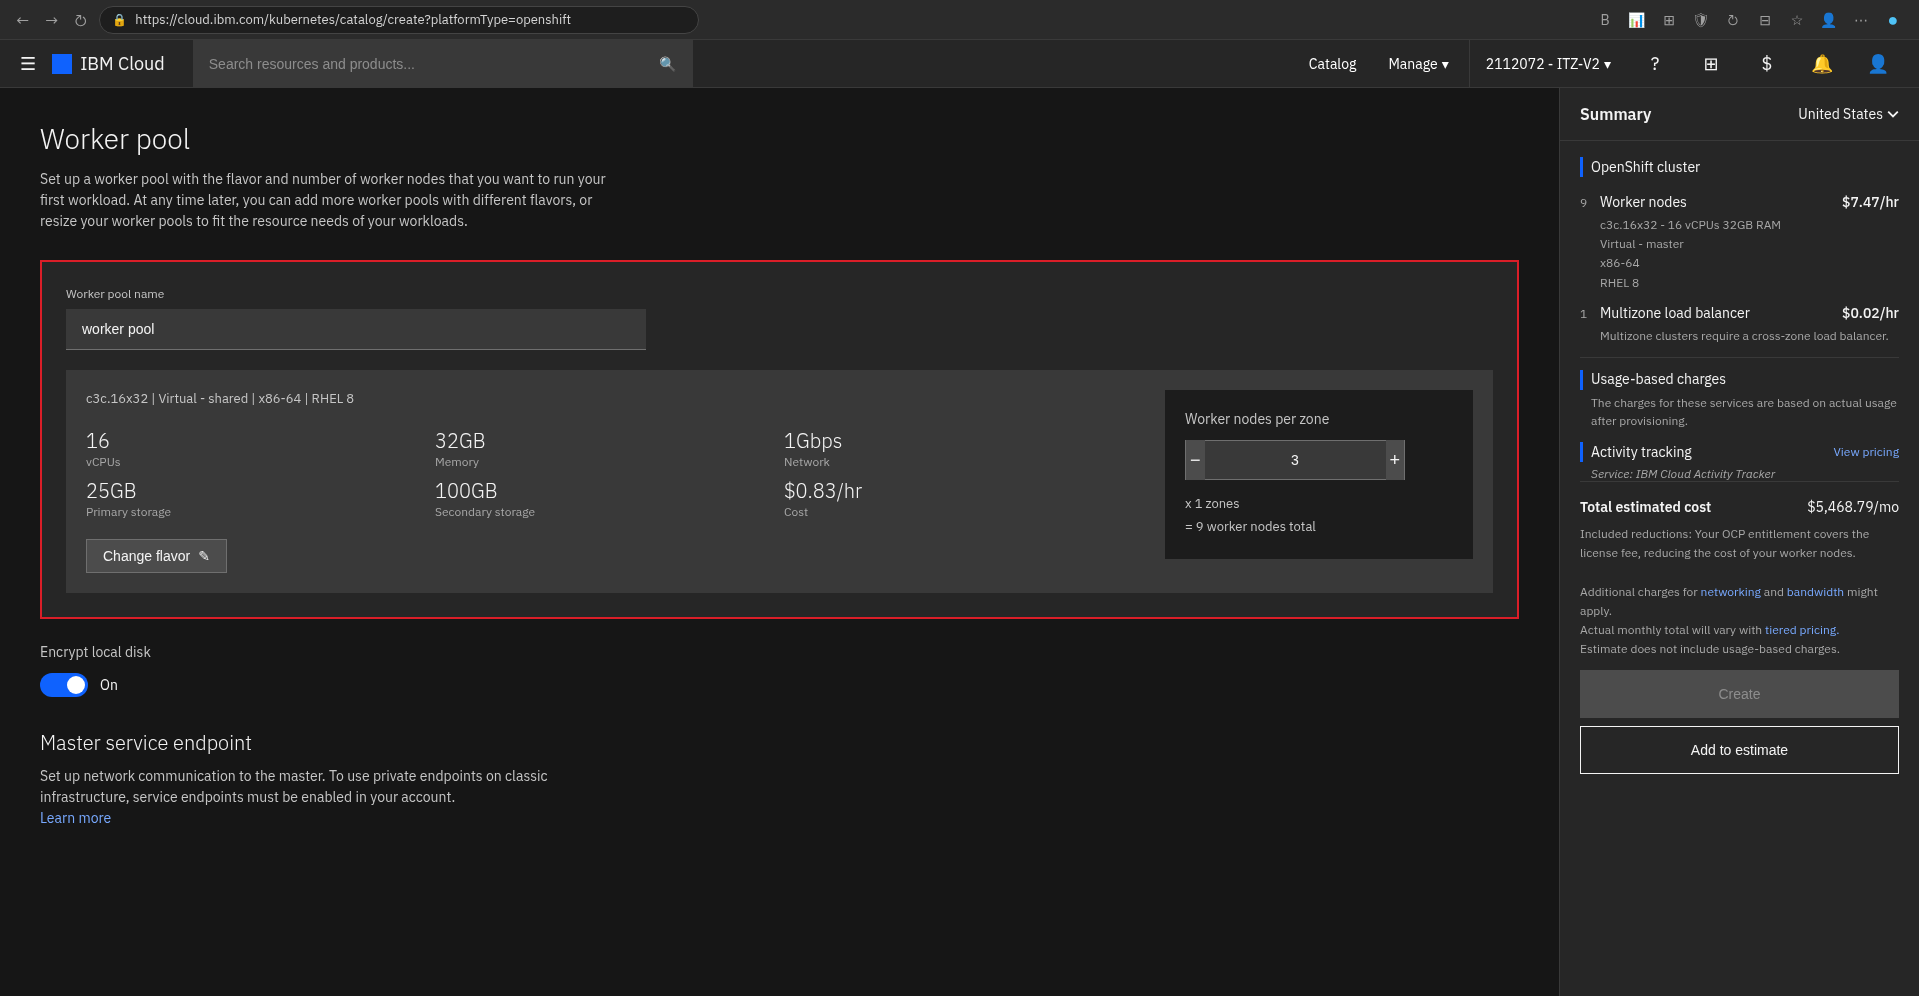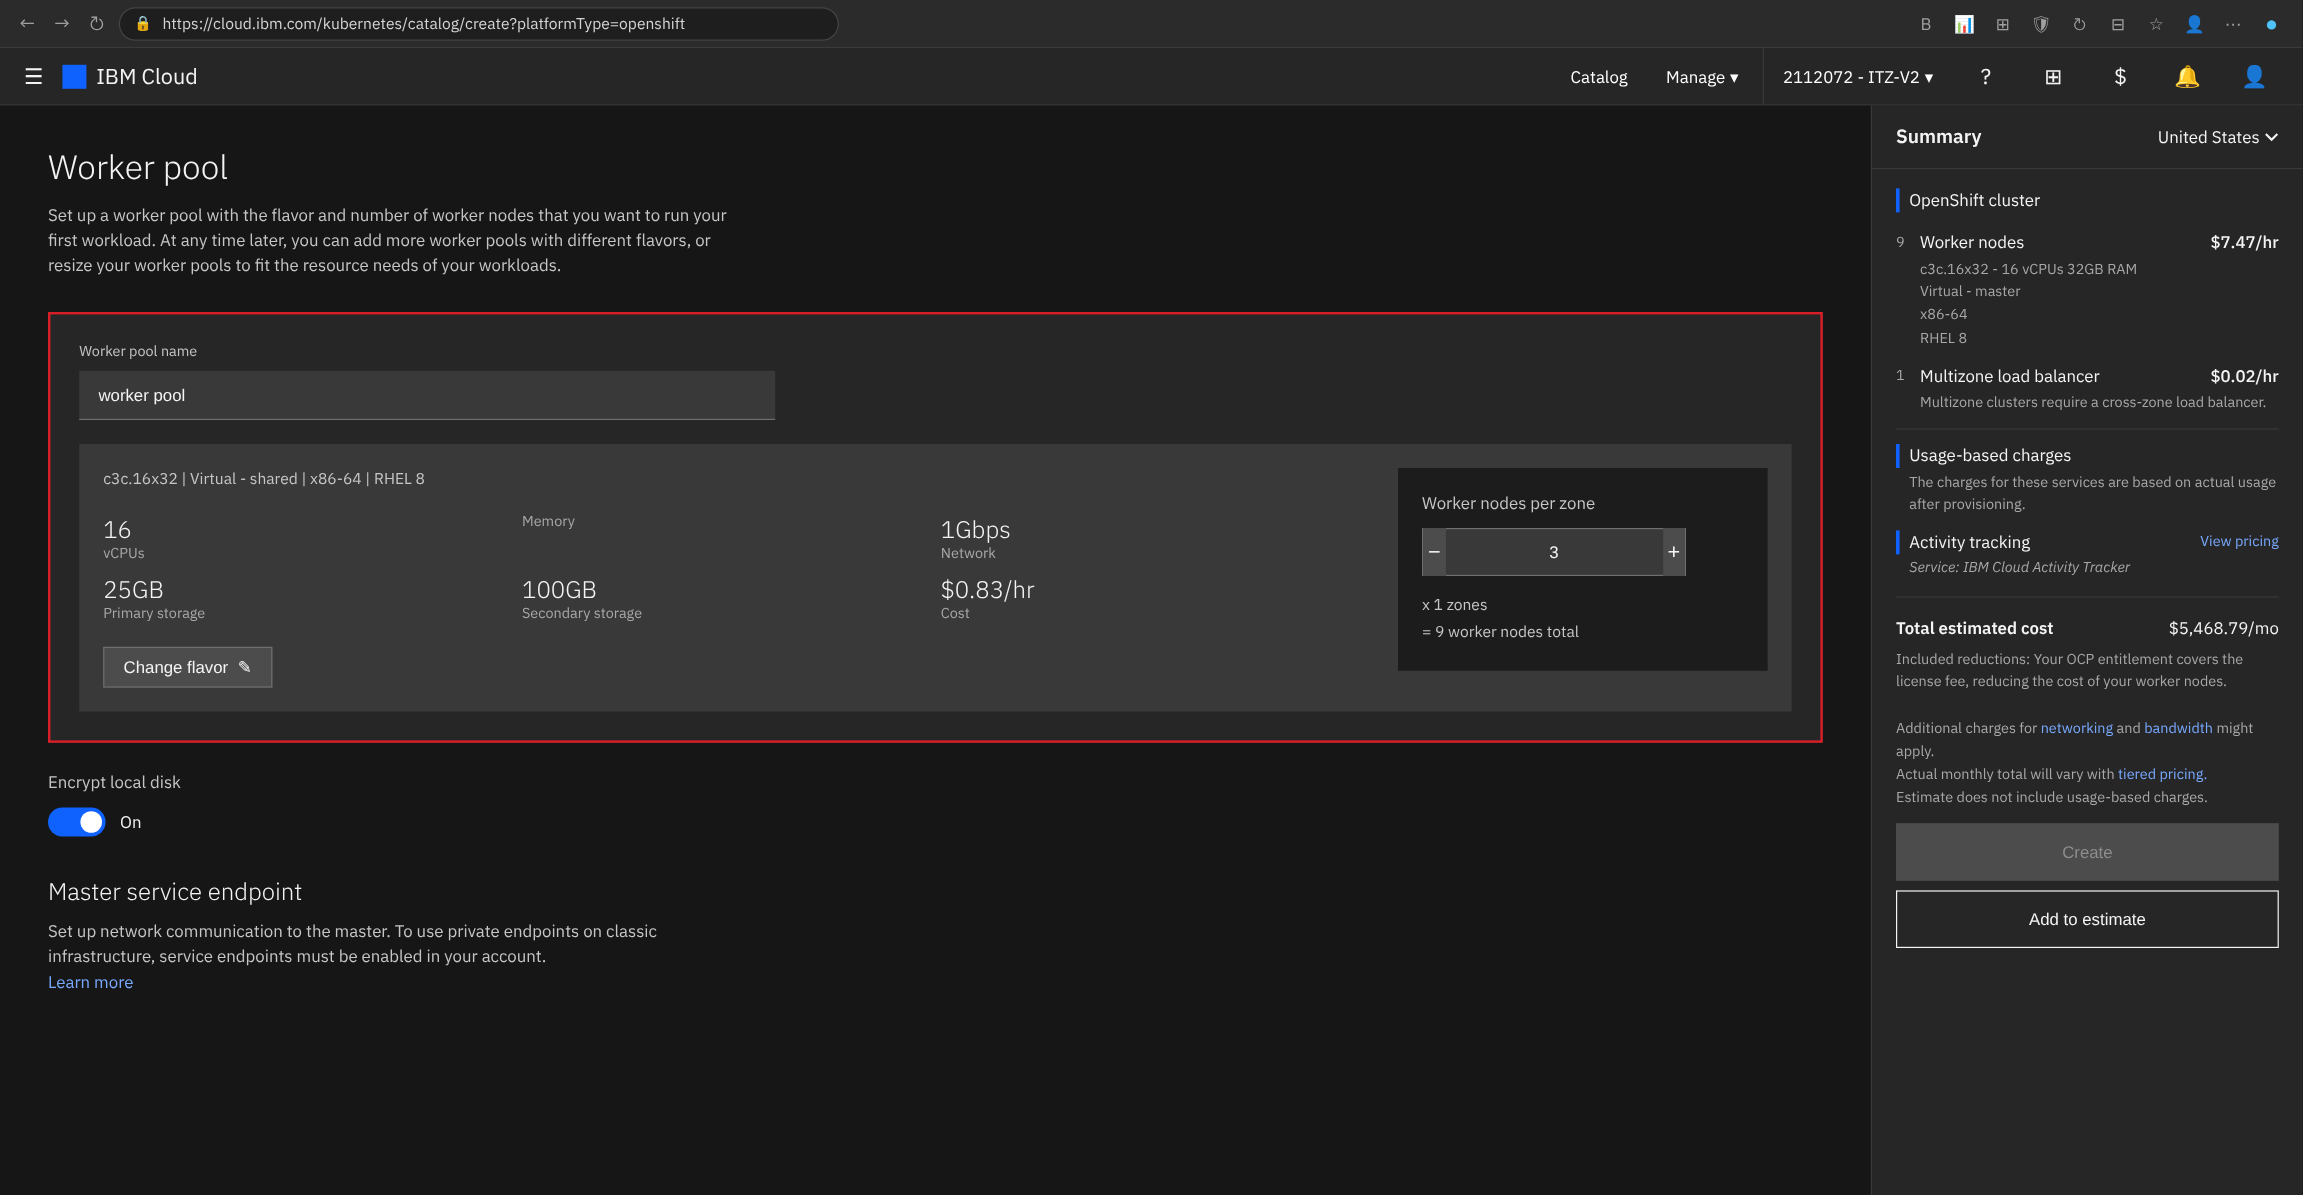--- a/index.html
+++ b/index.html
@@ -479,21 +479,20 @@
       color: #f4f4f4;
     }
     .usage-description {
       font-size: 12px;
       color: #a8a8a8;
       line-height: 1.5;
       padding-left: 11px;
     }
 
     .activity-section {
-      margin-bottom: 16px;
     }
     .activity-header {
       display: flex;
       align-items: center;
       gap: 8px;
       margin-bottom: 4px;
     }
     .activity-title-row {
       display: flex;
       justify-content: space-between;
@@ -608,20 +607,24 @@
     <span class="browser-icon" style="color:#4fc3f7; font-size:18px;">●</span>
   </div>
 </div>
 
 <nav class="top-nav">
   <span class="nav-hamburger">☰</span>
   <div class="nav-logo">
     <div class="nav-logo-box"></div>
     <span>IBM Cloud</span>
   </div>
+  <div class="nav-search">
+    <input type="text" placeholder="Search resources and products..." style="">
+    <span>🔍</span>
+  </div>
   <div class="nav-right">
     <div class="nav-item">
       <span>Catalog</span>
     </div>
     <div class="nav-item">
       <span>Manage</span>
       <span>▾</span>
     </div>
     <div class="nav-item nav-account">
       <span>2112072 - ITZ-V2</span>
@@ -650,20 +653,21 @@
       <div class="worker-pool-card">
         <div class="card-two-col">
           <div class="flavor-section">
             <div class="card-header">c3c.16x32 | Virtual - shared | x86-64 | RHEL 8</div>
             <div class="card-grid">
               <div class="card-stat">
                 <span class="stat-value">16</span>
                 <span class="stat-label">vCPUs</span>
               </div>
               <div class="card-stat">
+                <span class="stat-value">32GB</span>
                 <span class="stat-label">Memory</span>
               </div>
               <div class="card-stat">
                 <span class="stat-value">1Gbps</span>
                 <span class="stat-label">Network</span>
               </div>
               <div class="card-stat">
                 <span class="stat-value">25GB</span>
                 <span class="stat-label">Primary storage</span>
               </div>

